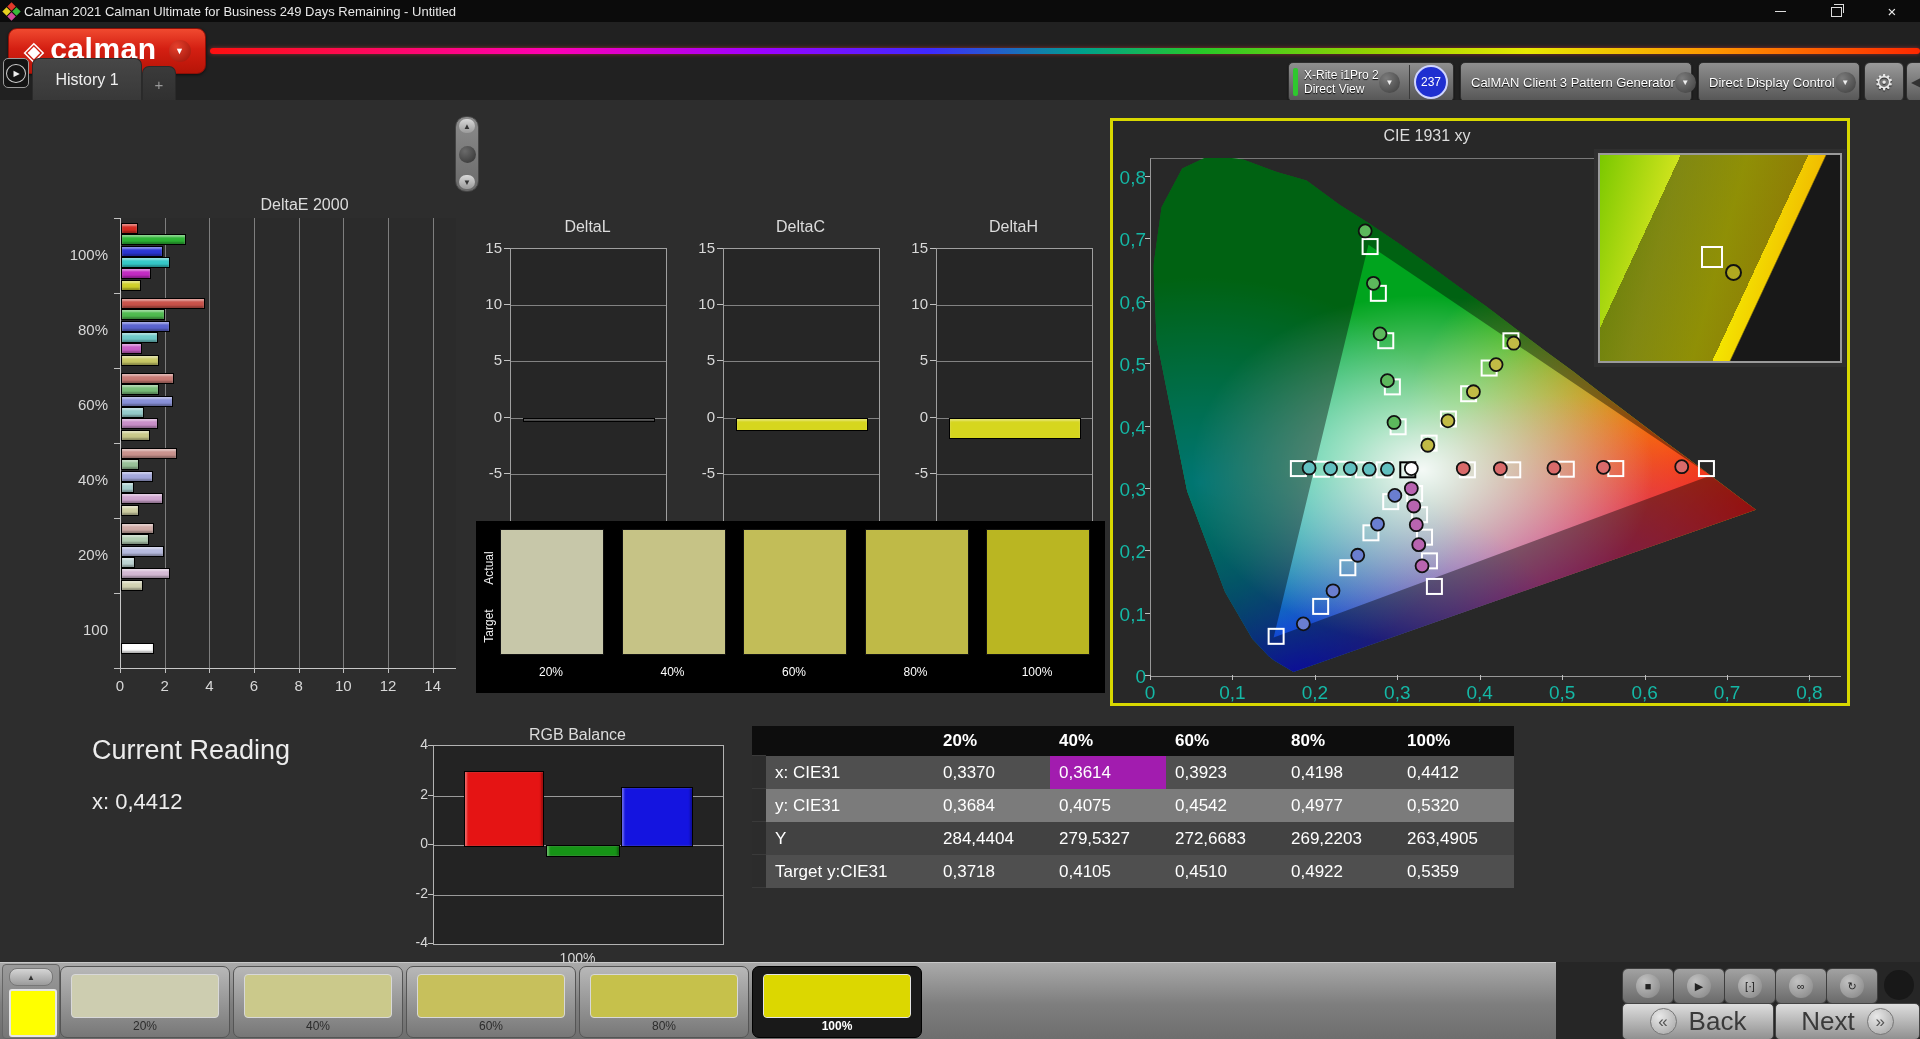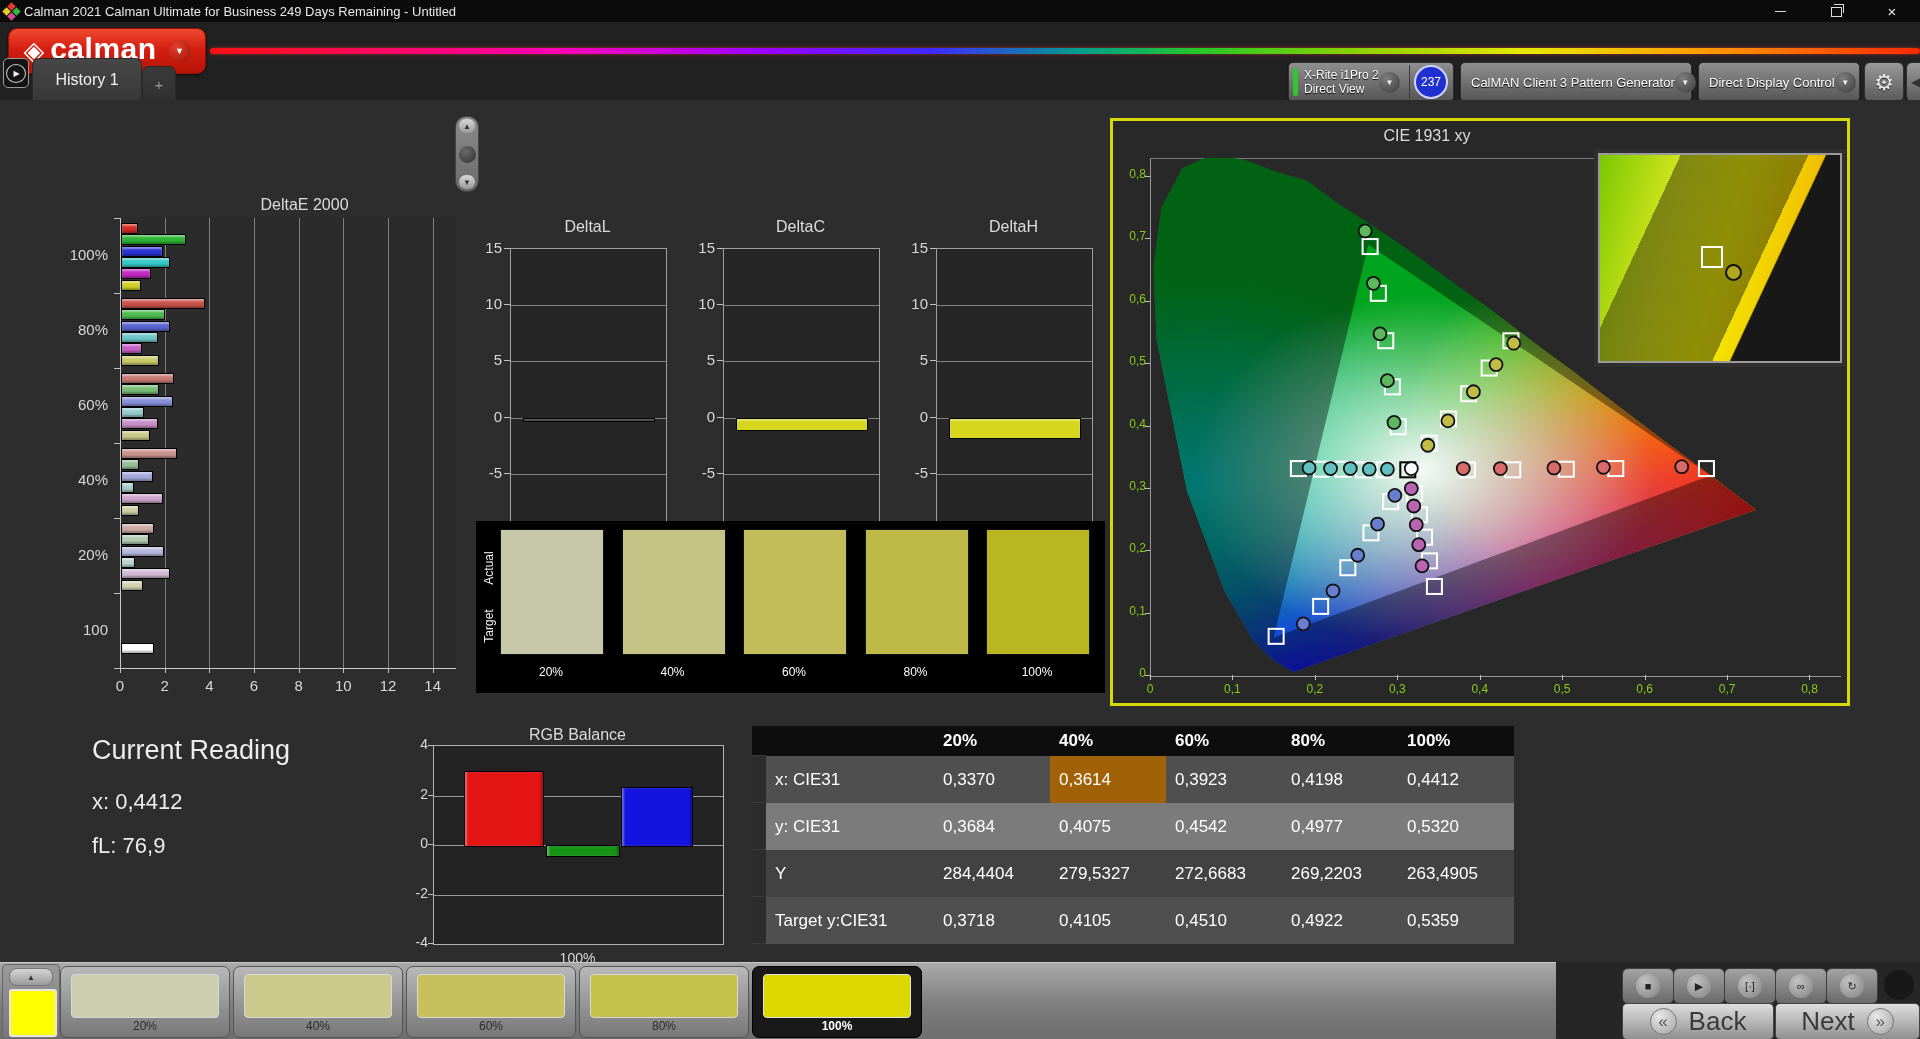--- a/index.html
+++ b/index.html
@@ -86,38 +86,38 @@
   #swatch-panel{position:absolute;left:476px;top:421px;width:629px;height:172px;background:#000;}
   .rot-label{position:absolute;color:#f0f0f0;font-size:12px;transform:rotate(-90deg);transform-origin:center;}
   .sw-block{position:absolute;top:8px;height:124px;border:1px solid #111;}
   .sw-label{position:absolute;top:144px;color:#fff;font-size:12px;text-align:center;}
 
   #cie-panel{position:absolute;left:1110px;top:18px;width:740px;height:588px;background:#282828;
      border:3px solid #d8d800;box-sizing:border-box;}
   #cie-plot-frame{position:absolute;left:37px;top:37px;width:690px;height:517px;
      border-top:1px solid #787878;border-left:1px solid #989898;border-bottom:1px solid #989898;}
   #cie-svg,#cie-pts{position:absolute;left:37px;top:37px;width:690px;height:517px;}
-  .cie-ticklabel{position:absolute;color:#84cc16;font-size:12px;}
+  .cie-ticklabel{position:absolute;color:#14b8a6;font-size:19px;}
   #cie-inset{position:absolute;left:485px;top:32px;width:240px;height:206px;border:2px solid #9a9a9a;
      outline:4px solid #2f2f2f;background:
        linear-gradient(115deg, rgba(0,0,0,0) 0 67%, rgba(24,24,24,1) 67.5%),
        linear-gradient(115deg, transparent 0 24%, rgba(70,70,10,.58) 24% 62%, transparent 62%),
        linear-gradient(105deg,#7ac800 0%,#d2e41e 28%,#f5f500 50%,#f0b400 80%,#e89600 100%);}
   .inset-square{position:absolute;width:18px;height:18px;border:2px solid #fff;background:transparent;}
   .inset-circle{position:absolute;width:13px;height:13px;border-radius:50%;border:2px solid #111;background:#b0a820;}
 
   #current-reading{position:absolute;left:92px;top:635px;color:#ececec;}
   .cr-title{font-size:27px;margin-bottom:14px;}
   .cr-line{font-size:22px;height:44px;display:flex;align-items:center;}
 
   #rgb-balance{position:absolute;left:400px;top:626px;width:340px;height:235px;}
   .rgb-plot{position:absolute;left:33px;top:19px;width:289px;height:198px;border:1px solid #b2b2b2;background:#232323;}
 
   #data-table{position:absolute;left:752px;top:626px;width:764px;}
-  .tr{display:flex;height:47px;}
+  .tr{display:flex;height:33px;}
   .tr.head{height:30px;}
   .tc{display:flex;align-items:center;padding-left:9px;color:#fff;font-size:17px;box-sizing:border-box;}
   .handle{width:14px;flex:none;background:#2c2c2c;border-bottom:1px solid #3a3a3a;}
 
   
   #bottom-bar{position:absolute;left:0;top:962px;width:1920px;height:77px;
      background:linear-gradient(180deg,#ababab,#7e7e7e 55%,#6e6e6e);box-shadow:inset 0 1px 0 #c8c8c8;}
   .bb-left{position:absolute;left:2px;top:2px;width:56px;height:73px;background:linear-gradient(180deg,#9a9a9a,#777);
      border-radius:4px;border:1px solid #666;}
   .bb-chev{position:absolute;left:6px;top:3px;width:42px;height:16px;border-radius:8px;
@@ -532,21 +532,20 @@
       <div class="axis-tick" style="left: 531.624px; top: 554px; width: 1px; height: 5px;"></div>
       <div class="cie-ticklabel" style="left: 614.061px; top: 561px; transform: translateX(-50%);">0,7</div>
       <div class="axis-tick" style="left: 614.061px; top: 554px; width: 1px; height: 5px;"></div>
       <div class="cie-ticklabel" style="left: 696.498px; top: 561px; transform: translateX(-50%);">0,8</div>
       <div class="axis-tick" style="left: 696.498px; top: 554px; width: 1px; height: 5px;"></div>
     </div>
 
   <div id="current-reading">
     <div class="cr-title">Current Reading</div>
     <div class="cr-line">x: 0,4412</div>
-    <div class="cr-line">fL: 76,9</div>
   </div>
 
   <div id="rgb-balance">
     <div class="rgb-plot">
         <div class="gridline-h" style="left: 0px; top: 49.5px; width: 289px; background: rgb(154, 154, 154);"></div>
         <div class="gridline-h" style="left: 0px; top: 99px; width: 289px; background: rgb(154, 154, 154);"></div>
         <div class="gridline-h" style="left: 0px; top: 148.5px; width: 289px; background: rgb(154, 154, 154);"></div>
         <div class="bar-v" style="left: 30px; top: 24.75px; width: 78px; height: 74.25px; background: rgb(229, 20, 20);"></div>
         <div class="bar-v" style="left: 112px; top: 99px; width: 72px; height: 9.9px; background: rgb(22, 148, 22);"></div>
         <div class="bar-v" style="left: 187px; top: 40.8375px; width: 70px; height: 58.1625px; background: rgb(20, 20, 224);"></div>
@@ -572,21 +571,21 @@
         <div class="tc" style="width: 116px; background: rgb(13, 13, 13); font-weight: bold;">20%</div>
         <div class="tc" style="width: 116px; background: rgb(13, 13, 13); font-weight: bold;">40%</div>
         <div class="tc" style="width: 116px; background: rgb(13, 13, 13); font-weight: bold;">60%</div>
         <div class="tc" style="width: 116px; background: rgb(13, 13, 13); font-weight: bold;">80%</div>
         <div class="tc" style="width: 116px; background: rgb(13, 13, 13); font-weight: bold;">100%</div>
       </div>
       <div class="tr">
         <div class="handle"></div>
         <div class="tc" style="width: 168px; background: rgb(79, 79, 79);">x: CIE31</div>
         <div class="tc" style="width: 116px; background: rgb(79, 79, 79);">0,3370</div>
-        <div class="tc" style="width: 116px; background: #a16207;">0,3614</div>
+        <div class="tc" style="width: 116px; background: #a21caf;">0,3614</div>
         <div class="tc" style="width: 116px; background: rgb(79, 79, 79);">0,3923</div>
         <div class="tc" style="width: 116px; background: rgb(79, 79, 79);">0,4198</div>
         <div class="tc" style="width: 116px; background: rgb(79, 79, 79);">0,4412</div>
       </div>
       <div class="tr">
         <div class="handle"></div>
         <div class="tc" style="width: 168px; background: rgb(123, 123, 123);">y: CIE31</div>
         <div class="tc" style="width: 116px; background: rgb(123, 123, 123);">0,3684</div>
         <div class="tc" style="width: 116px; background: rgb(123, 123, 123);">0,4075</div>
         <div class="tc" style="width: 116px; background: rgb(123, 123, 123);">0,4542</div>

